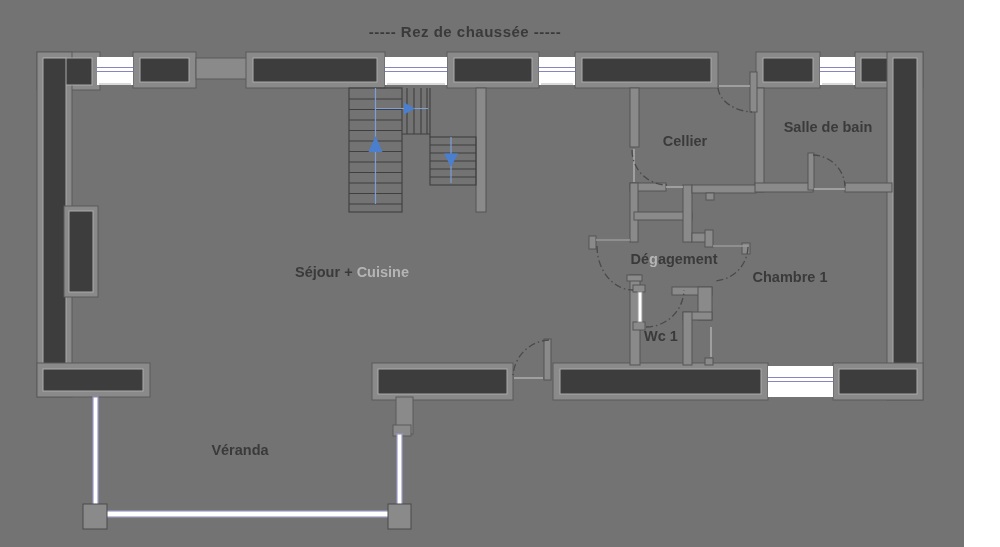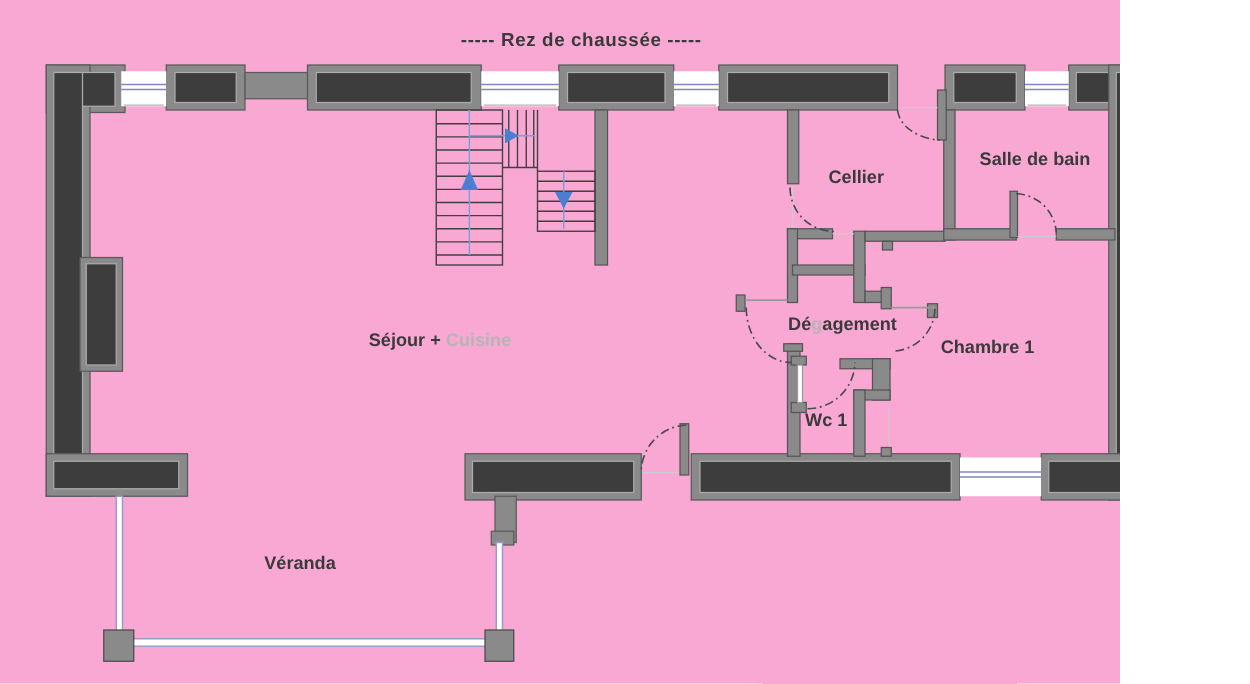--- a/index.html
+++ b/index.html
@@ -1,16 +1,16 @@
 <!DOCTYPE html>
 <html><head>
 <meta charset="utf-8">
 <style>
   html,body{margin:0;padding:0;background:#ffffff;}
-  .page{position:relative;width:896px;height:547px;background:#f9a8d4;overflow:hidden;}
+  .page{position:relative;width:964px;height:547px;background:#737373;overflow:hidden;}
   svg{display:block;}
   
   .wall{fill:#8a8a8a;stroke:#5a5a5a;stroke-width:1;}
   .dark{fill:#3d3d3d;stroke:#ababab;stroke-width:1;}
   .iwall{fill:#8a8a8a;stroke:#555555;stroke-width:1;}
   
   .win{fill:#ffffff;}
   .winline{stroke:#8585c0;stroke-width:1.2;}
   .sill{stroke:#b3b3b3;stroke-width:1;}
   

